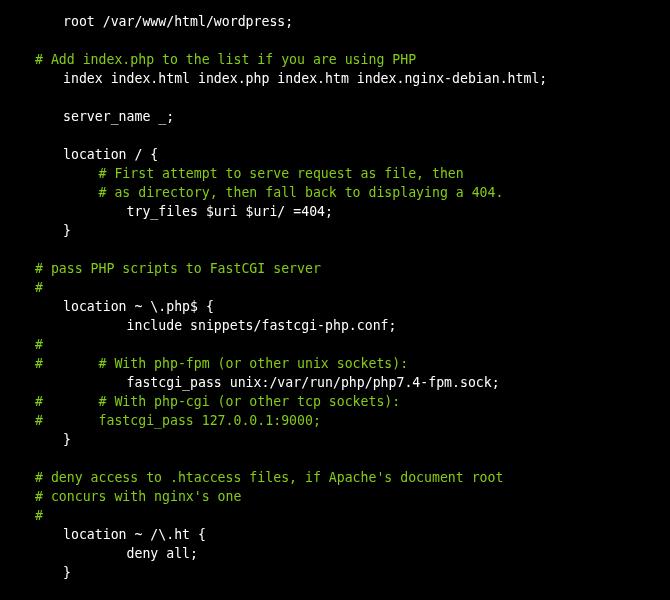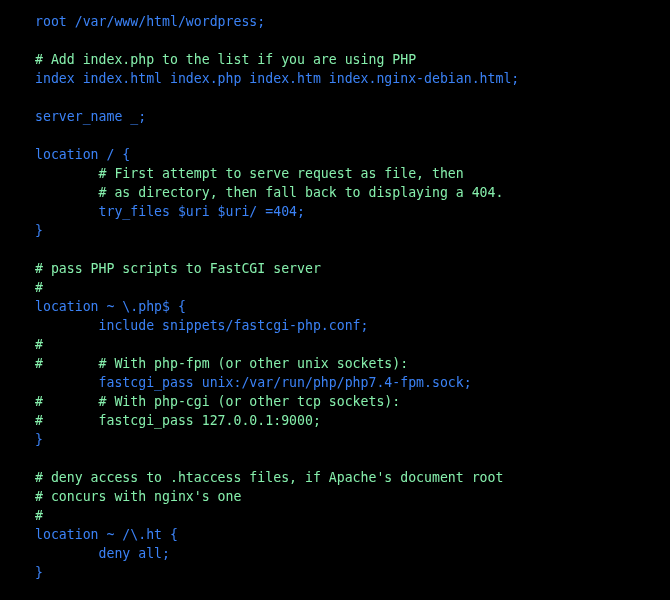--- a/index.html
+++ b/index.html
@@ -26,24 +26,25 @@
     color: #e8e8e8;
     white-space: pre;
     -webkit-font-smoothing: none;
   }
   .line {
     height: 19px;
     white-space: pre;
     min-height: 19px;
   }
   .code {
-    color: #3b82f6;
+    color: #ffffff;
+    margin-left: 28px;
   }
   .comment {
-    color: #86efac;
+    color: #84cc16;
   }
   .blank {
     color: transparent;
   }
 </style>
 </head>
 <body>
 
 <div id="terminal"><div class="line code">root /var/www/html/wordpress;</div><div class="line blank">&nbsp;</div><div class="line comment"># Add index.php to the list if you are using PHP</div><div class="line code">index index.html index.php index.htm index.nginx-debian.html;</div><div class="line blank">&nbsp;</div><div class="line code">server_name _;</div><div class="line blank">&nbsp;</div><div class="line code">location / {</div><div class="line comment">        # First attempt to serve request as file, then</div><div class="line comment">        # as directory, then fall back to displaying a 404.</div><div class="line code">        try_files $uri $uri/ =404;</div><div class="line code">}</div><div class="line blank">&nbsp;</div><div class="line comment"># pass PHP scripts to FastCGI server</div><div class="line comment">#</div><div class="line code">location ~ \.php$ {</div><div class="line code">        include snippets/fastcgi-php.conf;</div><div class="line comment">#</div><div class="line comment">#       # With php-fpm (or other unix sockets):</div><div class="line code">        fastcgi_pass unix:/var/run/php/php7.4-fpm.sock;</div><div class="line comment">#       # With php-cgi (or other tcp sockets):</div><div class="line comment">#       fastcgi_pass 127.0.0.1:9000;</div><div class="line code">}</div><div class="line blank">&nbsp;</div><div class="line comment"># deny access to .htaccess files, if Apache's document root</div><div class="line comment"># concurs with nginx's one</div><div class="line comment">#</div><div class="line code">location ~ /\.ht {</div><div class="line code">        deny all;</div><div class="line code">}</div></div>
 

